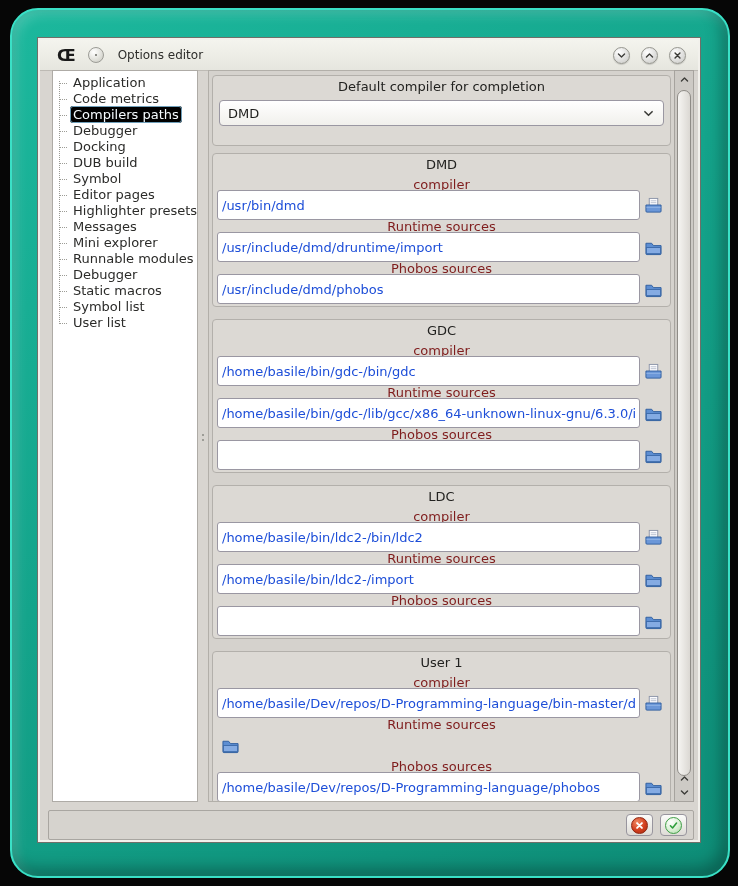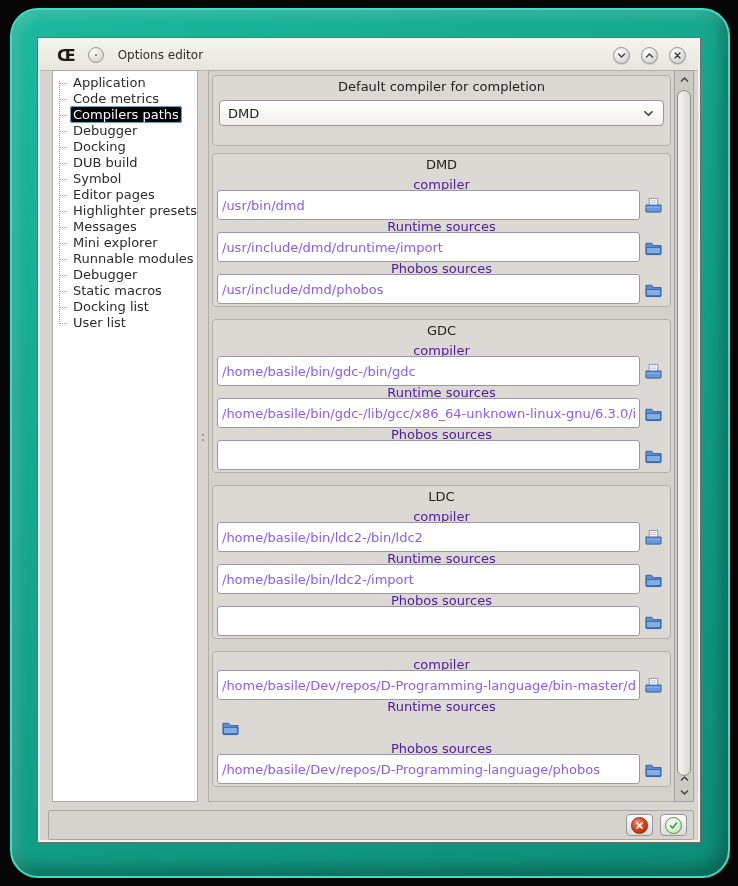--- a/index.html
+++ b/index.html
@@ -68,26 +68,26 @@
     position:absolute;left:0;top:0;width:466px;height:732px;overflow:hidden;
     background:#d5d2cd;border-left:1px solid #b2afa9;border-top:1px solid #b2afa9;
     border-bottom:1px solid #b2afa9;box-sizing:border-box;padding:4px 2px 0 2px;
   }
   .group{
     background:#dcd9d4;border:1px solid #b3b0ab;border-radius:4px;
     padding:2px 4px 6px 4px;margin:0 1px 12px 1px;
   }
   .group.first{margin-bottom:7px;padding-bottom:19px;}
   .g-title{font-size:13px;line-height:18px;text-align:center;color:#222220;}
-  .f-label{font-size:13px;line-height:16px;text-align:center;color:#4c1d95;margin-top:3px;}
+  .f-label{font-size:13px;line-height:16px;text-align:center;color:#7f1d1d;margin-top:3px;}
   .f-row{display:flex;align-items:center;height:22px;margin-top:1px;}
   .f-row input{
     flex:1;height:27px;box-sizing:border-box;border:1px solid #9a97a2;border-radius:3px;
     background:#ffffff;font-family:"DejaVu Sans","Liberation Sans",sans-serif;
-    font-size:13px;color:#8b5cf6;padding:14px 4px;outline:none;min-width:0;
+    font-size:13px;color:#1d4ed8;padding:14px 4px;outline:none;min-width:0;
   }
   .pick{width:26px;height:20px;border:none;background:transparent;padding:0;margin:0;
     display:flex;align-items:center;justify-content:center;cursor:pointer;}
   .pick svg{width:19px;height:17px;}
   .combo{
     height:24px;margin:4px 2px 0 2px;border:1px solid #9a97a2;border-radius:4px;
     background:linear-gradient(#ffffff,#f1f0ec);display:flex;align-items:center;
     padding:0 8px;font-size:13px;color:#1d1d1b;cursor:pointer;
   }
   .combo .chev{margin-left:auto;width:13px;height:13px;}
@@ -199,21 +199,21 @@
     <div class="tree-item"><span class="lbl">Docking</span></div>
     <div class="tree-item"><span class="lbl">DUB build</span></div>
     <div class="tree-item"><span class="lbl">Symbol</span></div>
     <div class="tree-item"><span class="lbl">Editor pages</span></div>
     <div class="tree-item"><span class="lbl">Highlighter presets</span></div>
     <div class="tree-item"><span class="lbl">Messages</span></div>
     <div class="tree-item"><span class="lbl">Mini explorer</span></div>
     <div class="tree-item"><span class="lbl">Runnable modules</span></div>
     <div class="tree-item"><span class="lbl">Debugger</span></div>
     <div class="tree-item"><span class="lbl">Static macros</span></div>
-    <div class="tree-item"><span class="lbl">Docking list</span></div>
+    <div class="tree-item"><span class="lbl">Symbol list</span></div>
     <div class="tree-item"><span class="lbl">User list</span></div>
   </div>
 
   <div class="splitter">
       <span class="grip"></span>
     </div>
 
   <div class="mainpanel">
     <div class="viewport">
 
@@ -314,20 +314,21 @@
           <input value="" style="">
           <button class="pick">
               <svg>
                 <use href="#i-folder"></use>
               </svg>
             </button>
         </div>
       </div>
 
       <div class="group">
+        <div class="g-title">User 1</div>
         <div class="f-label">compiler</div>
         <div class="f-row">
           <input value="/home/basile/Dev/repos/D-Programming-language/bin-master/dmd" style="">
           <button class="pick">
               <svg>
                 <use href="#i-file"></use>
               </svg>
             </button>
         </div>
         <div class="f-label">Runtime sources</div>

